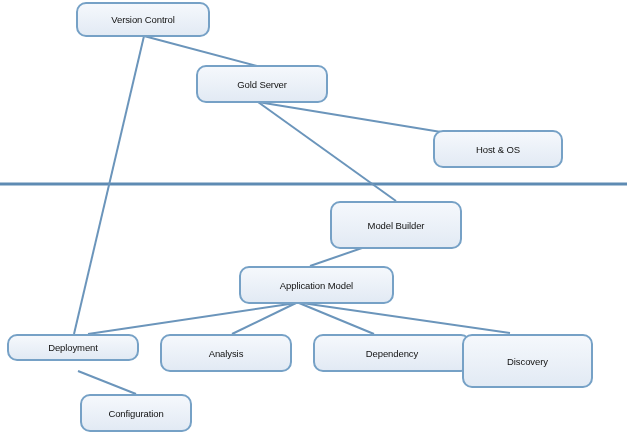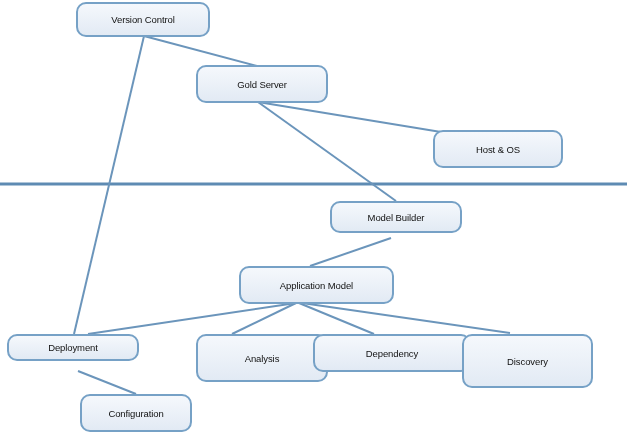--- a/index.html
+++ b/index.html
@@ -43,24 +43,24 @@
     justify-content: center;
     font-size: 9.5px;
     color: #111111;
     text-align: center;
     letter-spacing: -0.1px;
   }
   
   #n-version-control  { left: 76px;  top: 2px;   width: 134px; height: 35px; }
   #n-gold-server      { left: 196px; top: 65px;  width: 132px; height: 38px; }
   #n-host-os          { left: 433px; top: 130px; width: 130px; height: 38px; }
-  #n-model-builder    { left: 330px; top: 201px; width: 132px; height: 32px; }
+  #n-model-builder    { left: 330px; top: 201px; width: 132px; height: 48px; }
   #n-application-model{ left: 239px; top: 266px; width: 155px; height: 38px; }
   #n-deployment       { left: 7px;   top: 334px; width: 132px; height: 27px; }
-  #n-analysis         { left: 160px; top: 334px; width: 132px; height: 48px; margin-left: 36px; }
+  #n-analysis         { left: 160px; top: 334px; width: 132px; height: 38px; }
   #n-dependency       { left: 313px; top: 334px; width: 158px; height: 38px; }
   #n-discovery        { left: 462px; top: 334px; width: 131px; height: 54px; border-radius: 10px; }
   #n-configuration    { left: 80px;  top: 394px; width: 112px; height: 38px; }
 </style>
 </head>
 <body>
 
 <div class="canvas">
 
   <svg class="edges-svg" viewBox="0 0 627 434" aria-hidden="true">

